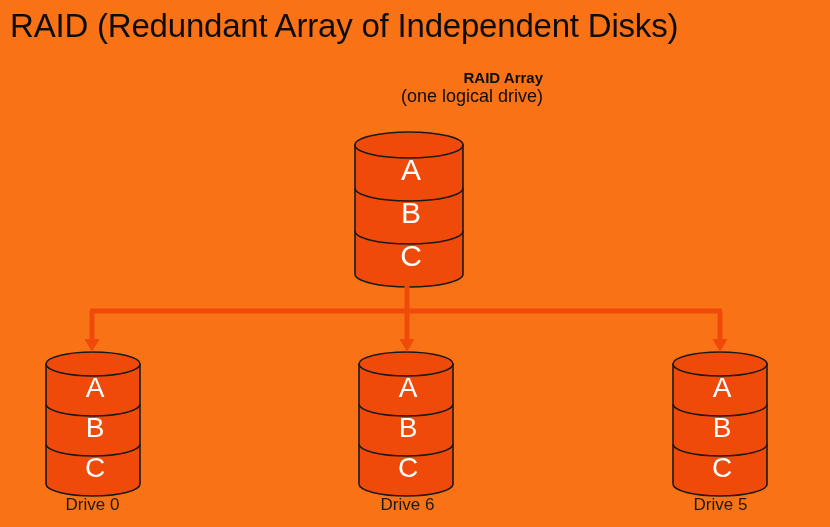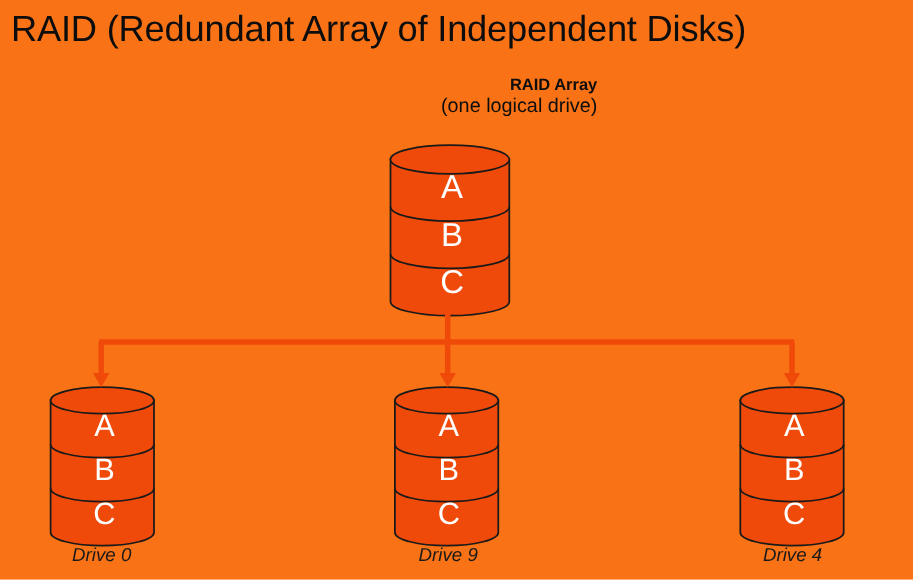--- a/index.html
+++ b/index.html
@@ -64,21 +64,20 @@
   }
   .cyl-label {
     position: absolute;
     left: 0;
     width: 100%;
     text-align: center;
     font-size: 17px;
     line-height: 22px;
     color: #1a1a1a;
     white-space: nowrap;
-    font-style: italic;
   }
 
   
   #connectors {
     position: absolute;
     left: 0;
     top: 0;
     width: 830px;
     height: 527px;
     pointer-events: none;
@@ -148,22 +147,22 @@
         <path d="M 0 52 A 47 12 0 0 0 94 52" fill="none" stroke="#1a1a1a" stroke-width="1.6"></path>
         <path d="M 0 92 A 47 12 0 0 0 94 92" fill="none" stroke="#1a1a1a" stroke-width="1.6"></path>
         <ellipse cx="47" cy="12" rx="47" ry="12" fill="#F04A0A" stroke="#1a1a1a" stroke-width="1.6"></ellipse>
         <text x="49" y="37.4" text-anchor="middle" dominant-baseline="middle" fill="#FFFFFF" font-family="&quot;Liberation Sans&quot;, sans-serif" font-size="28">A</text>
         <text x="49" y="77.4" text-anchor="middle" dominant-baseline="middle" fill="#FFFFFF" font-family="&quot;Liberation Sans&quot;, sans-serif" font-size="28">B</text>
         <text x="49" y="117.4" text-anchor="middle" dominant-baseline="middle" fill="#FFFFFF" font-family="&quot;Liberation Sans&quot;, sans-serif" font-size="28">C</text>
       </svg>
     </div>
 
   <div class="cyl-label" style="left:0px; top:494px; width:185px;">Drive 0</div>
-  <div class="cyl-label" style="left:315px; top:494px; width:185px;">Drive 9</div>
-  <div class="cyl-label" style="left:628px; top:494px; width:185px;">Drive 4</div>
+  <div class="cyl-label" style="left:315px; top:494px; width:185px;">Drive 6</div>
+  <div class="cyl-label" style="left:628px; top:494px; width:185px;">Drive 5</div>
 
   <svg id="connectors" viewBox="0 0 830 527" width="830" height="527">
       <line x1="407" y1="272" x2="407" y2="311" stroke="#F04A0A" stroke-width="5"></line>
       <line x1="90" y1="311" x2="722" y2="311" stroke="#F04A0A" stroke-width="5"></line>
       <line x1="92" y1="311" x2="92" y2="340" stroke="#F04A0A" stroke-width="5"></line>
       <polygon points="84.5,339 99.5,339 92,352" fill="#F04A0A"></polygon>
       <line x1="407" y1="311" x2="407" y2="340" stroke="#F04A0A" stroke-width="5"></line>
       <polygon points="399.5,339 414.5,339 407,352" fill="#F04A0A"></polygon>
       <line x1="720" y1="311" x2="720" y2="340" stroke="#F04A0A" stroke-width="5"></line>
       <polygon points="712.5,339 727.5,339 720,352" fill="#F04A0A"></polygon>

